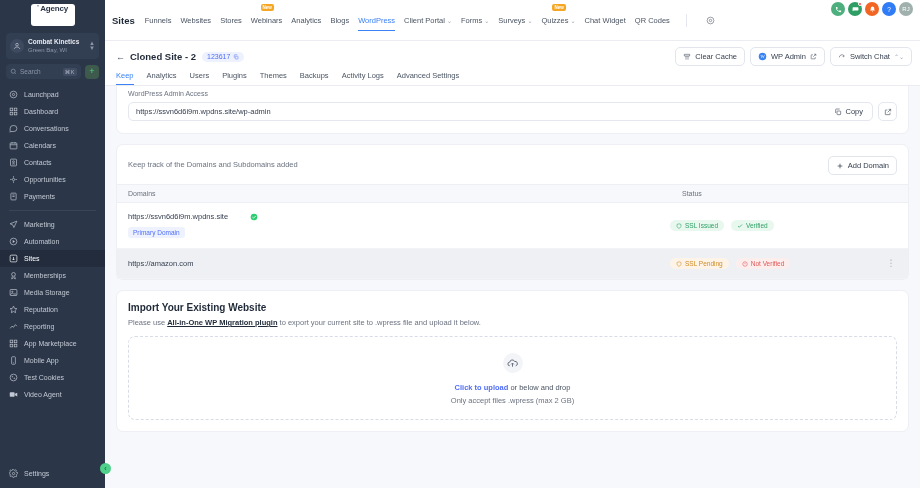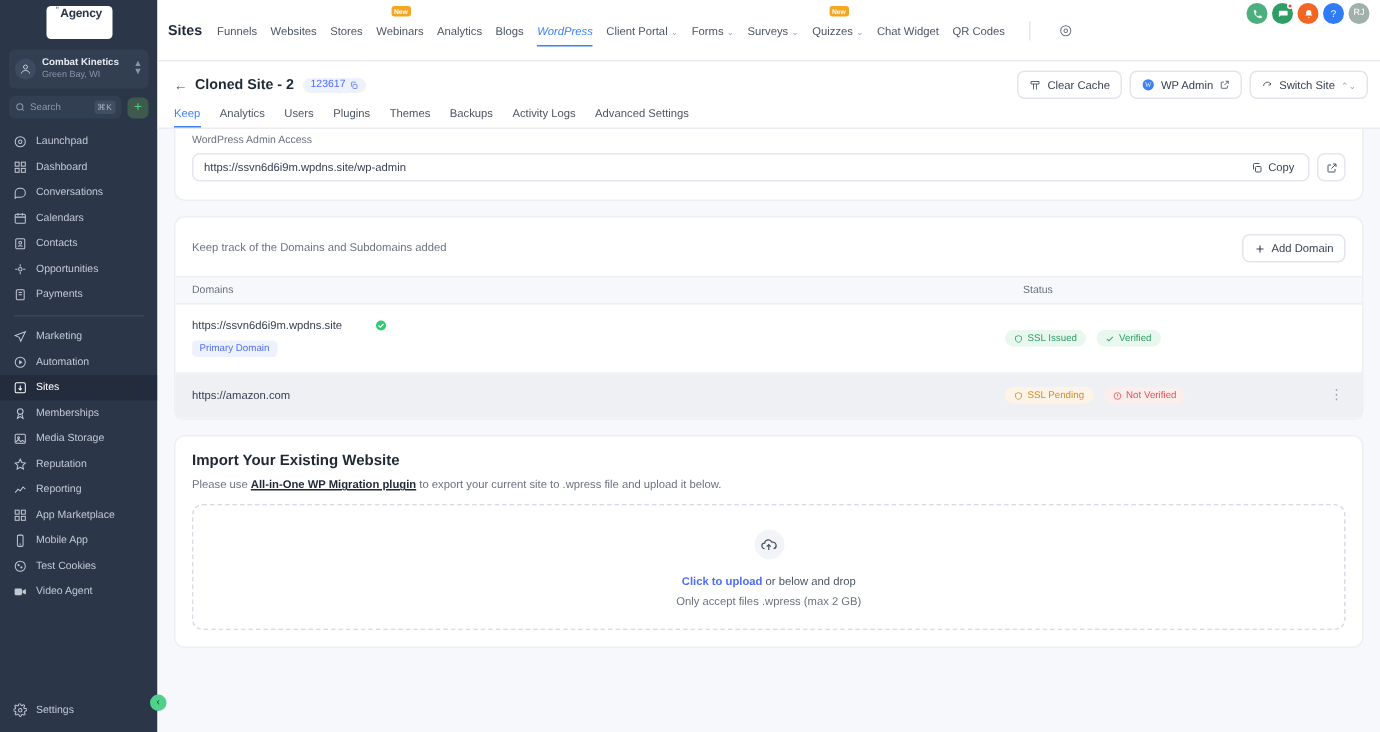--- a/index.html
+++ b/index.html
@@ -90,21 +90,21 @@
     height: 41px; background: #ffffff; border-bottom: 1px solid #eaecf2;
     display: flex; align-items: center; padding: 0 8px 0 7px;
     position: relative; z-index: 20;
   }
   .topbar-title { font-size: 9.5px; font-weight: bold; color: #1f2937; margin-right: 10px; }
   .topnav { display: flex; align-items: center; gap: 9px; flex: 1; text-align: center; }
   .topnav-item {
     font-size: 7.5px; color: #4b5563; cursor: pointer; position: relative;
     white-space: nowrap; padding: 13px 0 12px 0; display: flex; align-items: center; gap: 2px;
   }
-  .topnav-item.active { color: #3b82f6; font-style: italic; }
+  .topnav-item.active { color: #3b82f6; }
   .topnav-item.active::after {
     content: ""; position: absolute; left: 0; right: 0; bottom: 6px;
     height: 1.5px; background: #3b82f6;
   }
   .badge-new {
     position: absolute; top: 1px; left: 50%; transform: translateX(-45%);
     background: #f5a623; color: #ffffff; font-size: 4.5px;
     border-radius: 2px; padding: 0.5px 2px; line-height: 6px; font-weight: bold;
   }
   .chev { font-size: 6px; color: #9aa3b2; }
@@ -533,21 +533,21 @@
             <span>WP Admin</span>
             <svg width="7" height="7" viewBox="0 0 24 24" fill="none" stroke="#4b5563" stroke-width="2">
                 <path d="M14 4h6v6M20 4l-9 9M18 14v5a1 1 0 01-1 1H5a1 1 0 01-1-1V7a1 1 0 011-1h5"></path>
               </svg>
           </div>
           <div class="btn">
             <svg width="8" height="8" viewBox="0 0 24 24" fill="none" stroke="#4b5563" stroke-width="1.8">
                 <path d="M4 13a8 8 0 0114-5"></path>
                 <path d="M18 7v4h-4"></path>
               </svg>
-            <span>Switch Site</span>
+            <span>Switch Chat</span>
             <span class="chev">⌃⌄</span>
           </div>
         </div>
       </div>
       <div class="tabs">
         <div class="tab active"><span>Keep</span></div>
         <div class="tab"><span>Analytics</span></div>
         <div class="tab"><span>Users</span></div>
         <div class="tab"><span>Plugins</span></div>
         <div class="tab"><span>Themes</span></div>

